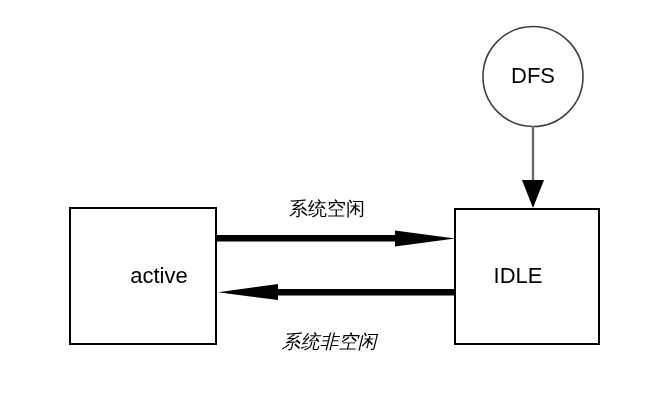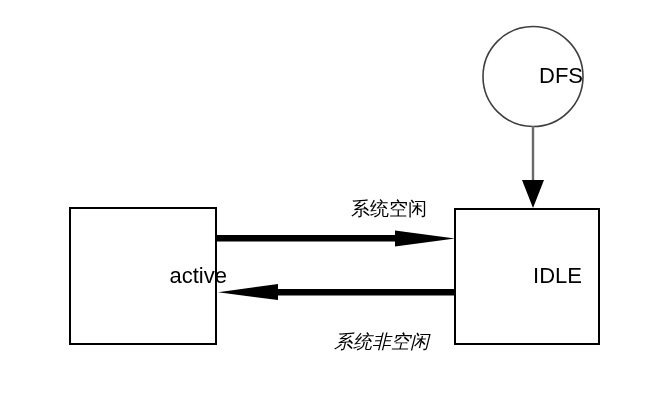--- a/index.html
+++ b/index.html
@@ -20,21 +20,21 @@
     left: 0;
     top: 0;
     width: 661px;
     height: 407px;
   }
   .node-label {
     position: absolute;
     color: #000000;
     font-family: "Liberation Sans", "DejaVu Sans", sans-serif;
     white-space: nowrap;
-    text-align: right;
+    text-align: center;
     pointer-events: none;
   }
   .state-label {
     font-size: 22px;
     line-height: 22px;
   }
   .circle-label {
     font-size: 22px;
     line-height: 22px;
   }
@@ -61,21 +61,21 @@
 
   <rect x="217" y="235" width="185" height="6.5" fill="#000000"></rect>
 
   <polygon points="395,230.5 395,246.5 455,238.4" fill="#000000"></polygon>
 
   <rect x="272" y="289" width="183" height="6.5" fill="#000000"></rect>
 
   <polygon points="278,284 278,300 218,292.2" fill="#000000"></polygon>
 </svg>
 
-<div class="node-label state-label" style="left:79px; top:265px; width:148px;">active</div>
+<div class="node-label state-label" style="left:85px; top:265px; width:148px;">active</div>
 
 <div class="node-label state-label" style="left:454px; top:265px; width:128px;">IDLE</div>
 
 <div class="node-label circle-label" style="left:483px; top:65px; width:100px;">DFS</div>
 
 <div class="node-label edge-label" style="left:227px; top:195px; width:200px;">系统空闲</div>
 
 <div class="node-label edge-label" style="left:229px; top:328px; width:200px;font-style:italic;">系统非空闲</div>
 
 </body></html>

